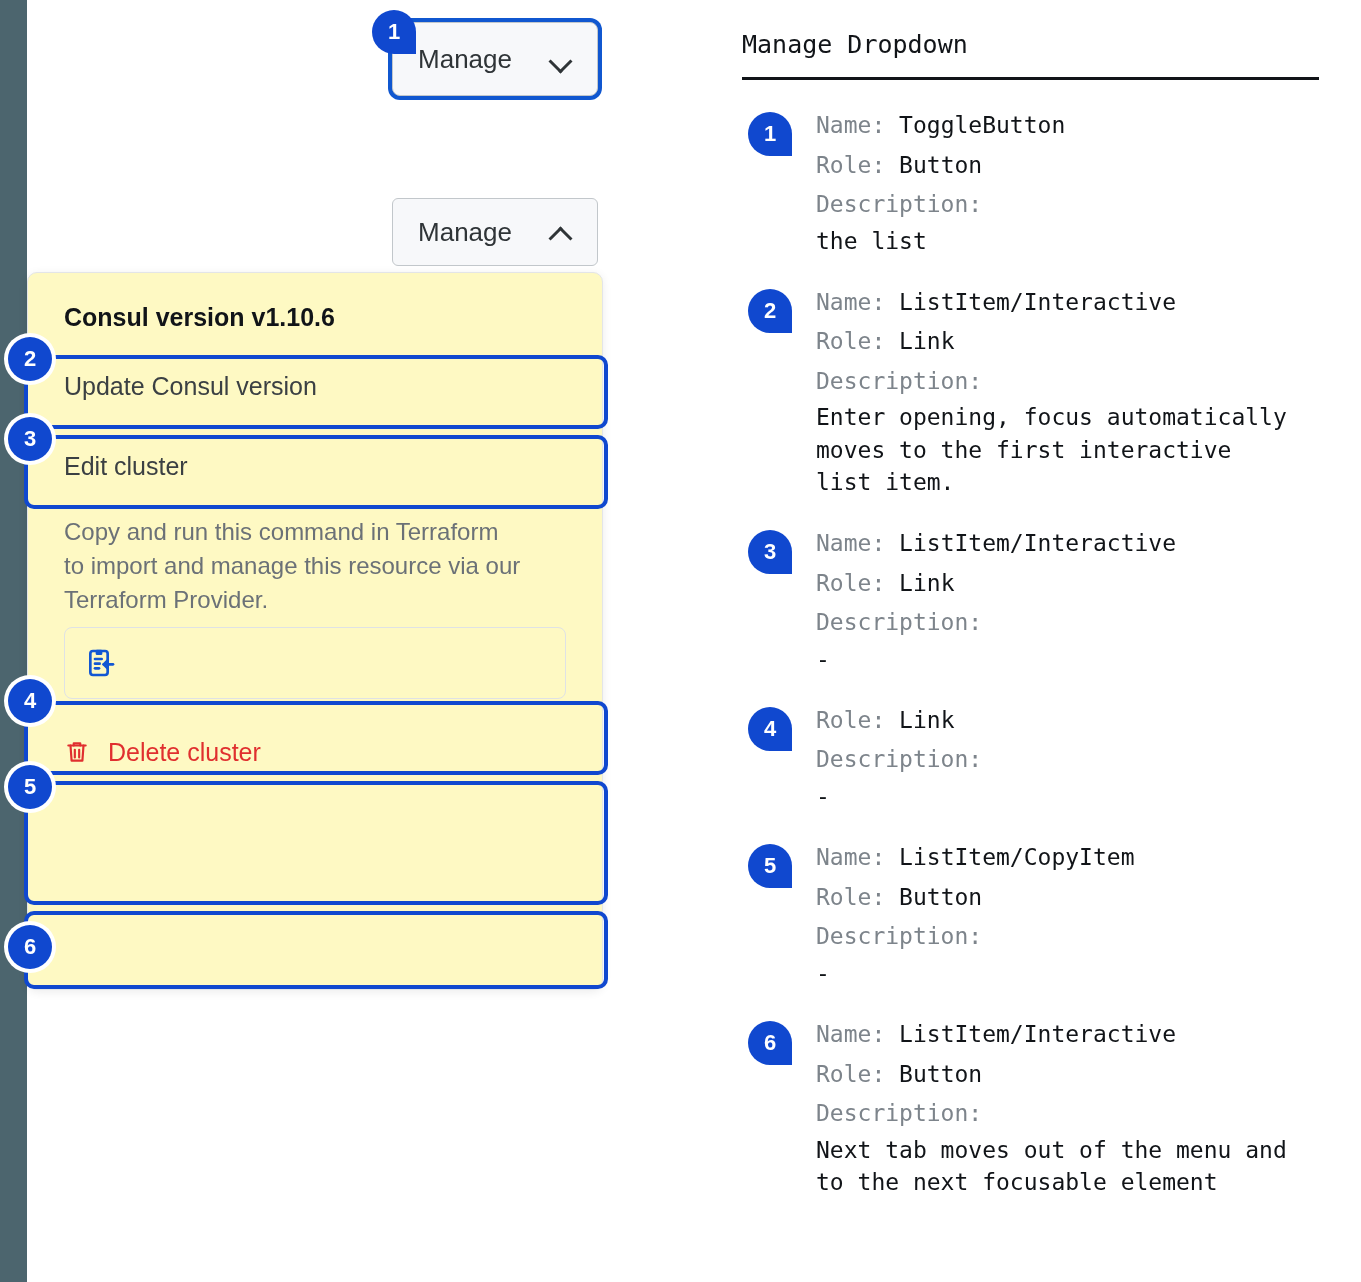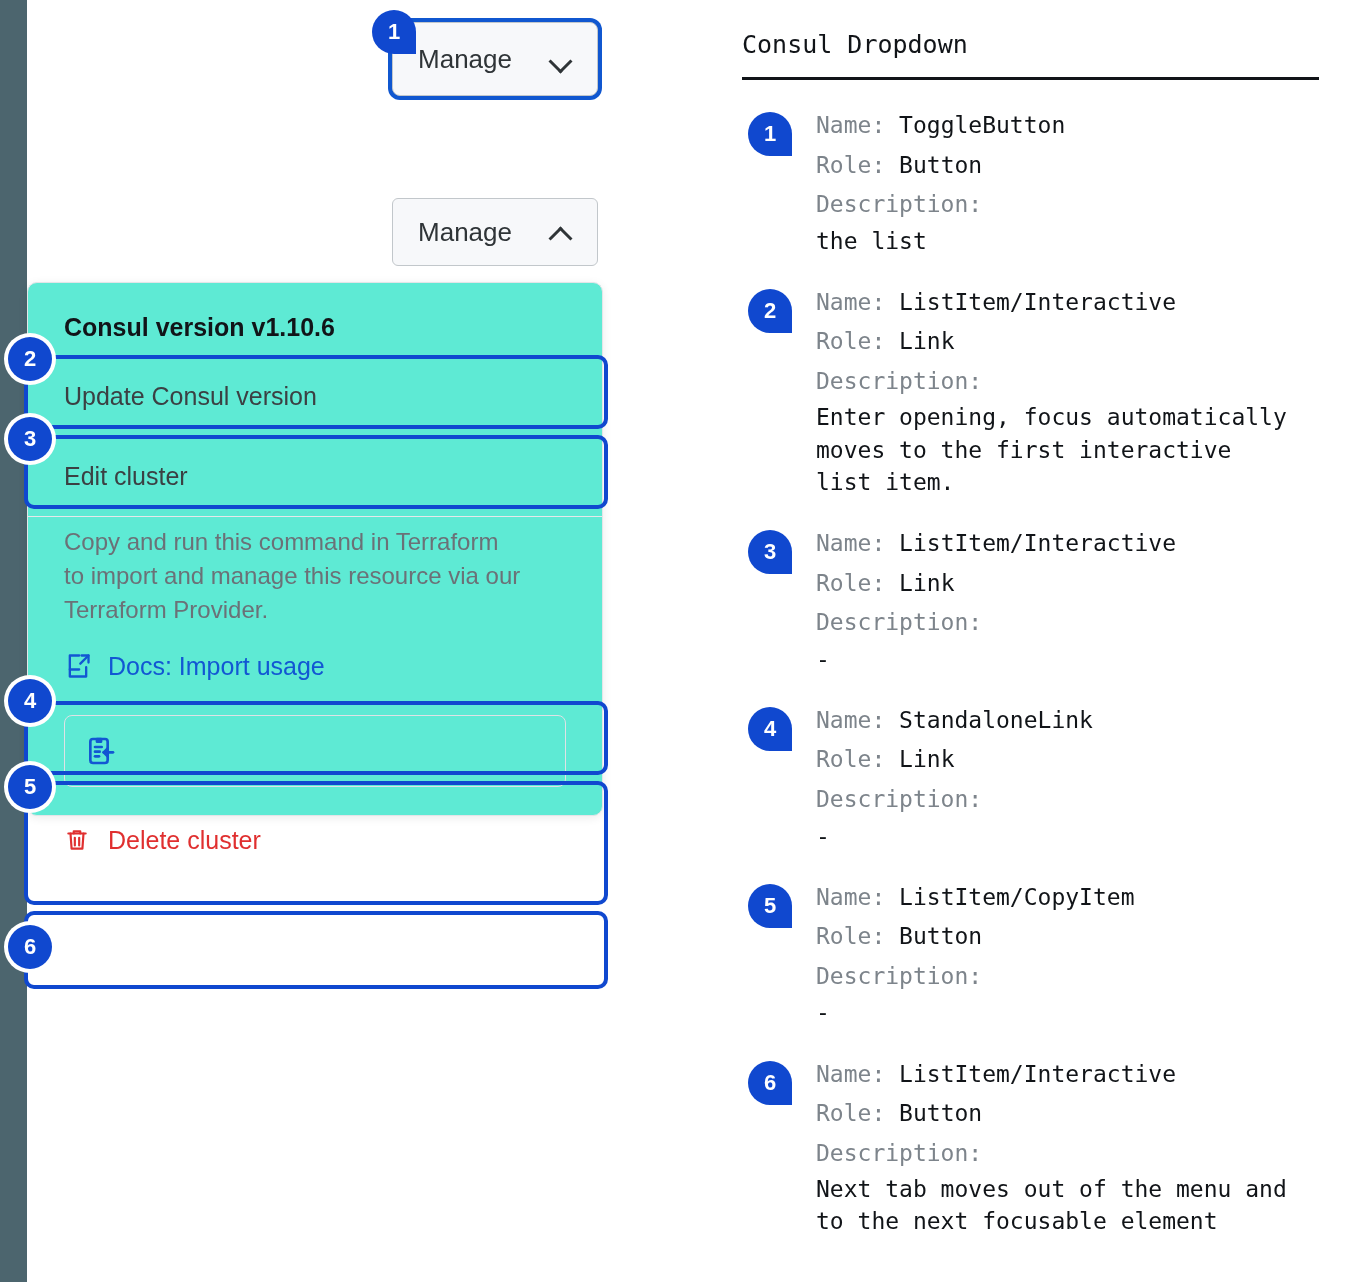--- a/index.html
+++ b/index.html
@@ -44,22 +44,22 @@
   .chev::before{
     content:""; position:absolute; left:2px; top:5px;
     width:14px; height:14px;
     border-right:3px solid #2f3437; border-bottom:3px solid #2f3437;
     transform:rotate(45deg);
   }
   .chev.up::before{ transform:rotate(-135deg); top:9px;}
 
   
   #dropdown-panel {
-    position:absolute; left:27px; top:282px; width:576px; height:534px;
-    background:#5eead4;
+    position:absolute; left:27px; top:272px; width:576px; height:718px;
+    background:#fef9c3;
     border:1px solid #e3e5e8;
     border-radius:10px;
     box-shadow:0 2px 10px rgba(0,0,0,.08);
   }
   .dd-header {
     padding:30px 36px 14px 36px;
     font-size:25px; font-weight:bold; color:#111418;
   }
   .dd-item {
     padding:0 36px;
@@ -172,31 +172,20 @@
     </div>
 
     <div class="dd-item">
       <span>Edit cluster</span>
     </div>
 
     <div class="dd-divider"></div>
 
     <div class="dd-section-body">Copy and run this command in Terraform to import and manage this resource via our Terraform Provider.</div>
 
-    <div class="dd-link-row">
-      <span style="display:inline-flex;">
-        <svg width="28" height="28" viewBox="0 0 24 24" fill="none" stroke="#1257d3" stroke-width="2" stroke-linecap="round" stroke-linejoin="round">
-          <path d="M13 3H5v18h14v-8"></path>
-          <path d="M5 15h8"></path>
-          <path d="M15 3h6v6"></path>
-          <path d="M21 3l-7 7"></path>
-        </svg>
-      </span>
-      <span>Docs: Import usage</span>
-    </div>
 
     <div class="code-row">
       <div class="code-box">
         <span style="display:inline-flex;">
           <svg width="32" height="32" viewBox="0 0 24 24" fill="none" stroke="#1257d3" stroke-width="2" stroke-linecap="round" stroke-linejoin="round">
             <rect x="4" y="3" width="13" height="18" rx="2"></rect>
             <path d="M9 3h3v2H9z" fill="#1257d3"></path>
             <path d="M7.5 9h5"></path>
               <path d="M7.5 12.5h3.5"></path>
               <path d="M7.5 16h3"></path>
@@ -232,21 +221,21 @@
 
   <div class="hl" style="left:24px; top:781px; width:584px; height:124px;"></div>
   <div class="badge-left" style="left:8px; top:765px;">5</div>
 
   <div class="hl" style="left:24px; top:911px; width:584px; height:78px;"></div>
   <div class="badge-left" style="left:8px; top:925px;">6</div>
 
 </div>
 
 <div id="spec-col">
-  <div id="spec-title">Consul Dropdown</div>
+  <div id="spec-title">Manage Dropdown</div>
   <div id="spec-rule"></div>
   <div id="spec-entries">
       <div class="spec-entry">
         <div class="badge-drop" style="top: 6px;">1</div>
         <div class="spec-line"><span class="spec-label">Name: </span><span>ToggleButton</span></div>
         <div class="spec-line"><span class="spec-label">Role: </span><span>Button</span></div>
         <div class="spec-line spec-label">Description:</div>
         <div class="spec-desc">the list</div>
       </div>
       <div class="spec-entry">
@@ -260,21 +249,20 @@
       </div>
       <div class="spec-entry">
         <div class="badge-drop" style="top: 6px;">3</div>
         <div class="spec-line"><span class="spec-label">Name: </span><span>ListItem/Interactive</span></div>
         <div class="spec-line"><span class="spec-label">Role: </span><span>Link</span></div>
         <div class="spec-line spec-label">Description:</div>
         <div class="spec-desc">-</div>
       </div>
       <div class="spec-entry">
         <div class="badge-drop" style="top: 6px;">4</div>
-        <div class="spec-line"><span class="spec-label">Name: </span><span>StandaloneLink</span></div>
         <div class="spec-line"><span class="spec-label">Role: </span><span>Link</span></div>
         <div class="spec-line spec-label">Description:</div>
         <div class="spec-desc">-</div>
       </div>
       <div class="spec-entry">
         <div class="badge-drop" style="top: 6px;">5</div>
         <div class="spec-line"><span class="spec-label">Name: </span><span>ListItem/CopyItem</span></div>
         <div class="spec-line"><span class="spec-label">Role: </span><span>Button</span></div>
         <div class="spec-line spec-label">Description:</div>
         <div class="spec-desc">-</div>

